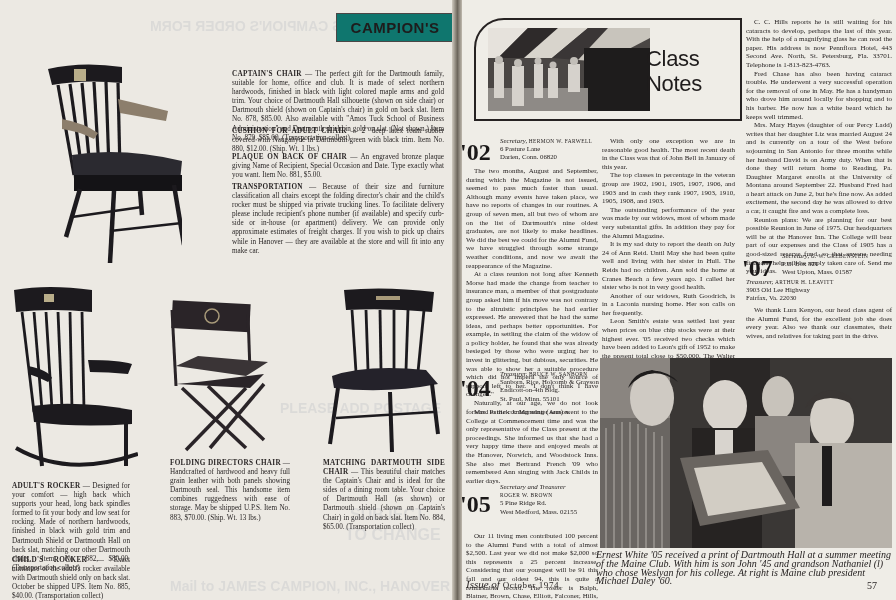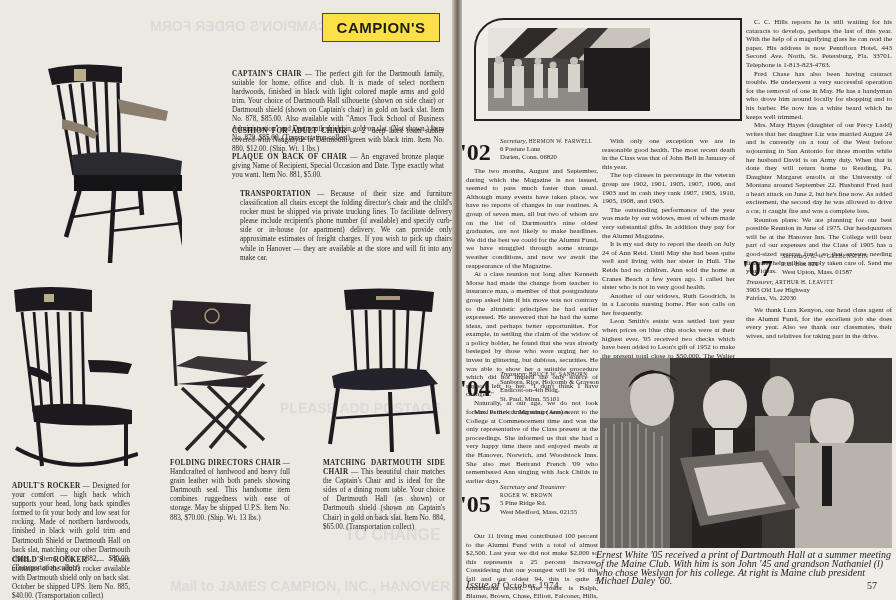--- a/index.html
+++ b/index.html
@@ -10,21 +10,21 @@
   .page-left { left: 0; width: 452px; background: #ece9e3; }
   .page-right { left: 462px; width: 434px; background: #efede7; }
   .gutter { position: absolute; left: 452px; top: 0; width: 10px; height: 600px;
             background: linear-gradient(90deg, #cfcac0, #7d776c 45%, #6d675d 55%, #bfb9ae); }
 
   
   .ghost { position: absolute; color: rgba(110,120,150,0.13); font-family: "Liberation Sans", sans-serif; font-weight: bold; white-space: nowrap; pointer-events: none; }
 
   
   .lp-title { position: absolute; left: 20px; top: 16px; font-size: 21px; font-weight: bold; letter-spacing: 0.3px; color: #1d1b1b; }
-  .brand-box { position: absolute; left: 322px; top: 13px; width: 118px; height: 29px; border: 1px solid #4a4646; background: #fde047; display: flex; align-items: center; justify-content: center; }
+  .brand-box { position: absolute; left: 336px; top: 13px; width: 118px; height: 29px; border: 1px solid #4a4646; background: #0f766e; display: flex; align-items: center; justify-content: center; }
   .brand-box span { font-family: "Liberation Sans", sans-serif; font-weight: bold; font-size: 15px; letter-spacing: 0.5px; color: #1e1c1c; }
 
   .ptxt { position: absolute; font-size: 7.2px; line-height: 9.1px; text-align: justify; color: #2a2626; }
   .ptxt b { font-weight: bold; letter-spacing: 0.3px; }
 
   .chair { position: absolute; }
   .chair svg { width: 100%; height: 100%; display: block; }
 
   
   .header-frame { position: absolute; left: 12px; top: 18px; width: 268px; height: 103px; border: 2px solid #262222; border-top-left-radius: 30px; }
@@ -89,21 +89,21 @@
 
   <div class="ptxt" style="left:232px;top:70px;width:212px;">
     <b>CAPTAIN'S CHAIR</b> — <span>The perfect gift for the Dartmouth family, suitable for home, office and club. It is made of select northern hardwoods, finished in black with light colored maple arms and gold trim. Your choice of Dartmouth Hall silhouette (shown on side chair) or Dartmouth shield (shown on Captain's chair) in gold on back slat. Item No. 878, $85.00. Also available with "Amos Tuck School of Business Administration" and Dartmouth shield in gold on slat. (Not shown.) Item No. 879, $85.00. (Transportation collect)</span>
   </div>
   <div class="ptxt" style="left:232px;top:127px;width:212px;">
     <b>CUSHION FOR ADULT CHAIR</b> — <span>2" deep latex foam rubber covered with Naugahyde in Dartmouth green with black trim. Item No. 880, $12.00. (Ship. Wt. 1 lbs.)</span>
   </div>
   <div class="ptxt" style="left:232px;top:153px;width:212px;">
     <b>PLAQUE ON BACK OF CHAIR</b> — <span>An engraved bronze plaque giving Name of Recipient, Special Occasion and Date. Type exactly what you want. Item No. 881, $5.00.</span>
   </div>
-  <div class="ptxt" style="left:232px;top:190px;width:212px;margin-left:8px;">
+  <div class="ptxt" style="left:232px;top:183px;width:212px;">
     <b>TRANSPORTATION</b> — <span>Because of their size and furniture classification all chairs except the folding director's chair and the child's rocker must be shipped via private trucking lines. To facilitate delivery please include recipient's phone number (if available) and specify curb-side or in-house (or apartment) delivery. We can provide only approximate estimates of freight charges. If you wish to pick up chairs while in Hanover — they are available at the store and will fit into any make car.</span>
   </div>
 
   <div class="chair" style="left:8px;top:282px;width:130px;height:190px;">
     <svg viewBox="0 0 130 190">
       <path d="M6 8 Q40 2 84 8 L84 30 Q44 26 8 30 Z" fill="#1c1a1e"></path>
       <rect x="36" y="12" width="10" height="8" fill="#b9ae8a"></rect>
       <g stroke="#1c1a1e" stroke-width="2.8">
         <line x1="14" y1="30" x2="26" y2="130"></line>
           <line x1="26" y1="30" x2="34" y2="128"></line>
@@ -201,20 +201,24 @@
       </g>
       <g fill="#c2beb8">
           <circle cx="11" cy="32" r="4"></circle>
           <circle cx="30" cy="35" r="4"></circle>
           <circle cx="50" cy="33" r="3.5"></circle>
           <circle cx="65" cy="37" r="3.5"></circle>
           <circle cx="86" cy="33" r="4"></circle>
         </g>
     </svg>
   </div>
+  <div class="header-title">
+    <div>Class</div>
+    <div>Notes</div>
+  </div>
 
   <div class="classyr" style="left:-2px;top:140px;">'02</div>
   <div class="officer" style="left:38px;top:137px;">
     <div><i>Secretary,</i> <span class="sc">HERMON W. FARWELL</span></div>
     <div>6 Pasture Lane</div>
     <div>Darien, Conn. 06820</div>
   </div>
   <div class="rcol" style="left:4px;top:167px;width:132px;">
     <p>The two months, August and September, during which the Magazine is not issued, seemed to pass much faster than usual. Although many events have taken place, we have no reports of changes in our routines. A group of seven men, all but two of whom are on the list of Dartmouth's nine oldest graduates, are not likely to make headlines. We did the best we could for the Alumni Fund, we have struggled through some strange weather conditions, and now we await the reappearance of the Magazine.</p>
     <p>At a class reunion not long after Kenneth Morse had made the change from teacher to insurance man, a member of that postgraduate group asked him if his move was not contrary to the altruistic principles he had earlier expressed. He answered that he had the same ideas, and perhaps better opportunities. For example, in settling the claim of the widow of a policy holder, he found that she was already besieged by those who were urging her to invest in glittering, but dubious, securities. He was able to show her a suitable procedure which did not imperil the only source of support left to her. "I don't think I have changed."</p>

